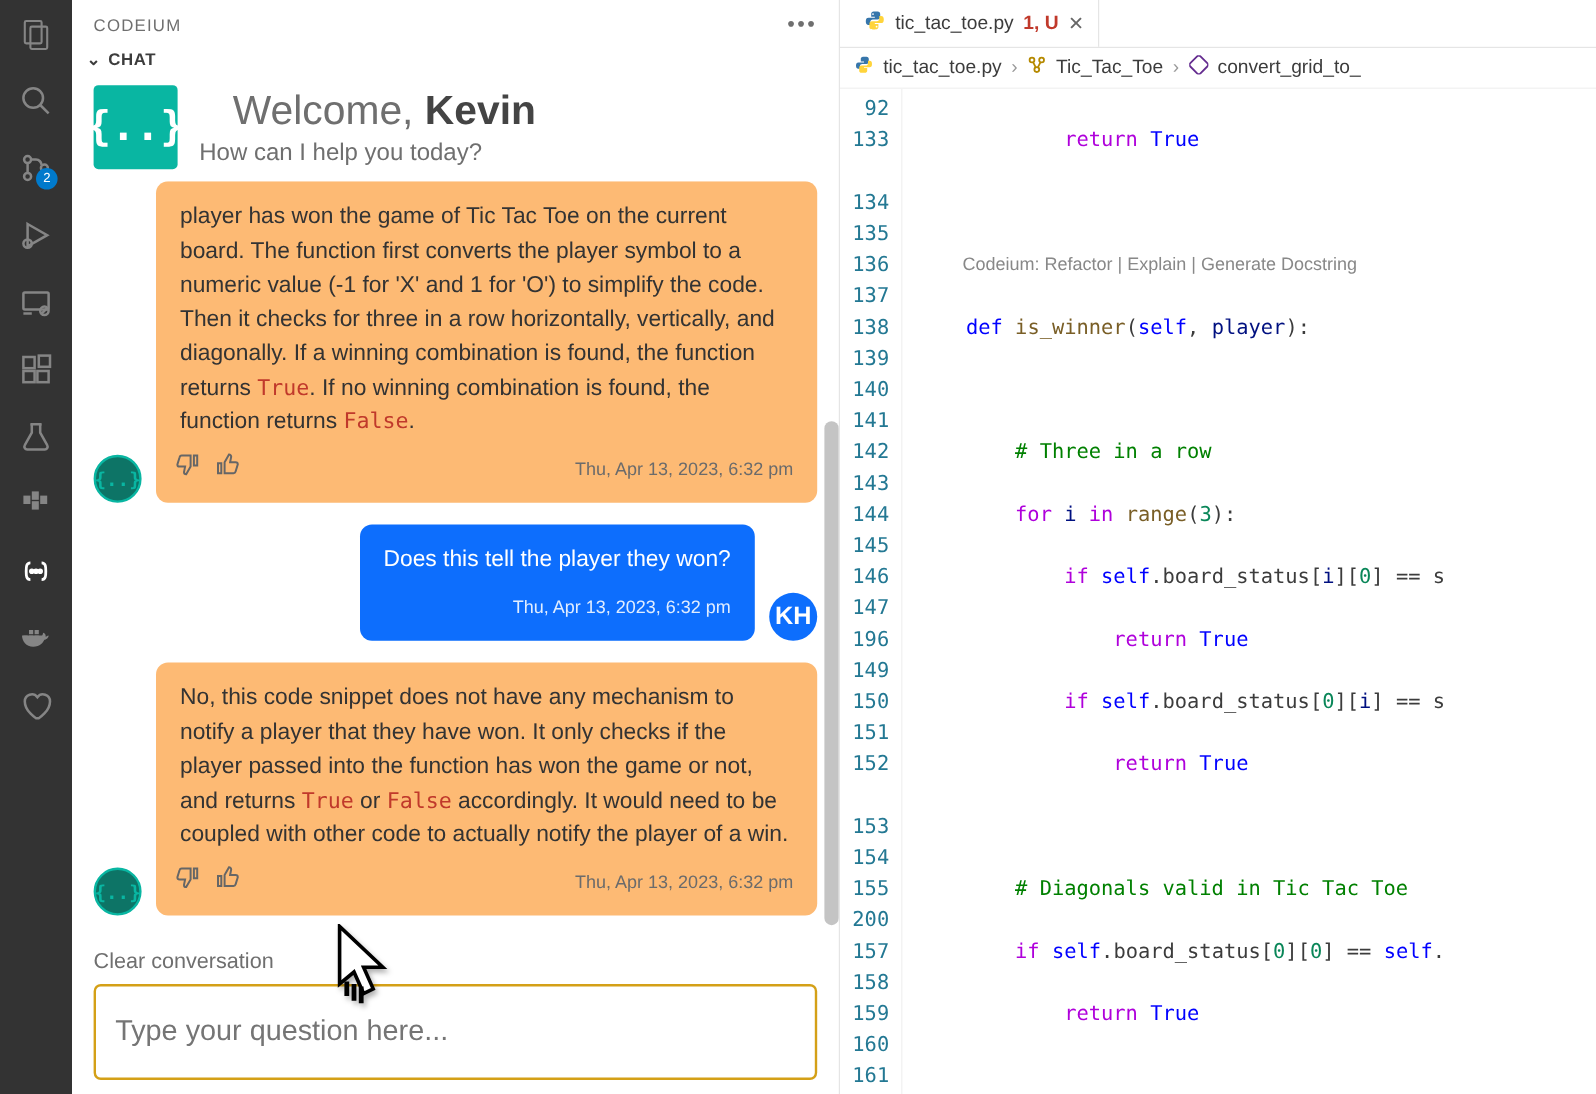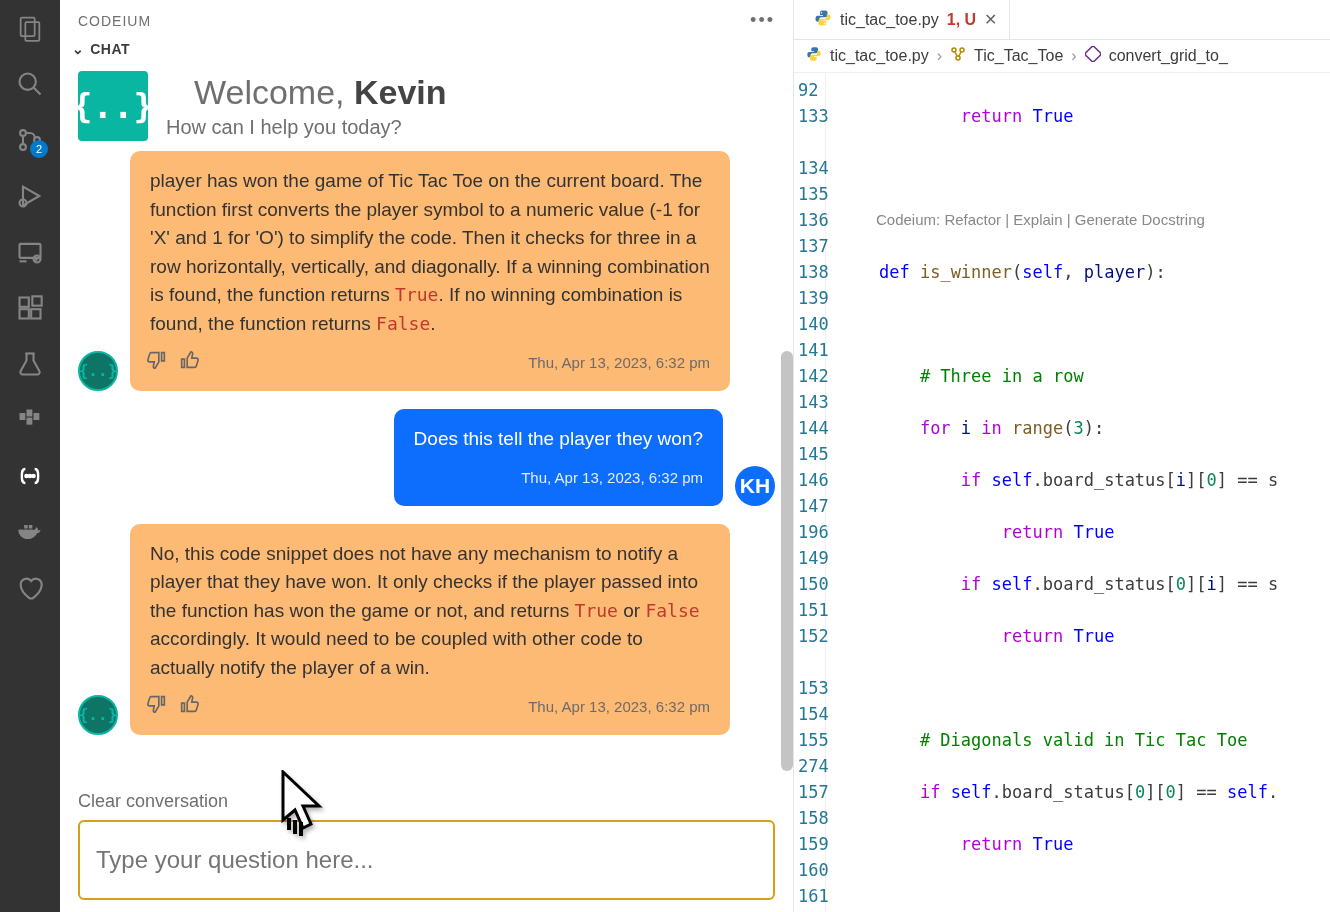--- a/index.html
+++ b/index.html
@@ -42,21 +42,21 @@
   border-radius: 10px;
   font-size: 11px;
   min-width: 18px;
   height: 18px;
   display: flex;
   align-items: center;
   justify-content: center;
   padding: 0 4px;
 }
 .sidebar {
-  width: 734px;
+  width: 640px;
   background: #fff;
   border-right: 1px solid #e5e5e5;
   display: flex;
   flex-direction: column;
   position: relative;
 }
 .sidebar-header {
   padding: 10px 18px 4px;
   font-size: 14px;
   color: #6f6f6f;
@@ -222,21 +222,21 @@
 .breadcrumb .sep { color: #999; }
 .breadcrumb .sym { color: #b58900; }
 .code-area {
   flex: 1;
   display: flex;
   font-family: "SF Mono", Consolas, monospace;
   font-size: 17px;
   overflow: hidden;
 }
 .gutter {
-  width: 32px;
+  width: 52px;
   text-align: right;
   color: #237893;
   padding: 4px 10px 4px 4px;
   line-height: 26px;
   user-select: none;
   border-right: 1px solid #f0f0f0;
 }
 .code-lines {
   flex: 1;
   padding: 4px 0 4px 12px;
@@ -501,21 +501,21 @@
         <div>147</div>
         <div>196</div>
         <div>149</div>
         <div>150</div>
         <div>151</div>
         <div>152</div>
         <div>&nbsp;</div>
         <div>153</div>
         <div>154</div>
         <div>155</div>
-        <div>274</div>
+        <div>200</div>
         <div>157</div>
         <div>158</div>
         <div>159</div>
         <div>160</div>
         <div>161</div>
     </div>
     <div class="code-lines">
 <div>            <span class="k-ret">return</span> <span class="k-bool">True</span></div>
 <div> </div>
 <div class="codelens"><span>Codeium: </span><a>Refactor</a> | <a>Explain</a> | <a>Generate Docstring</a></div>

